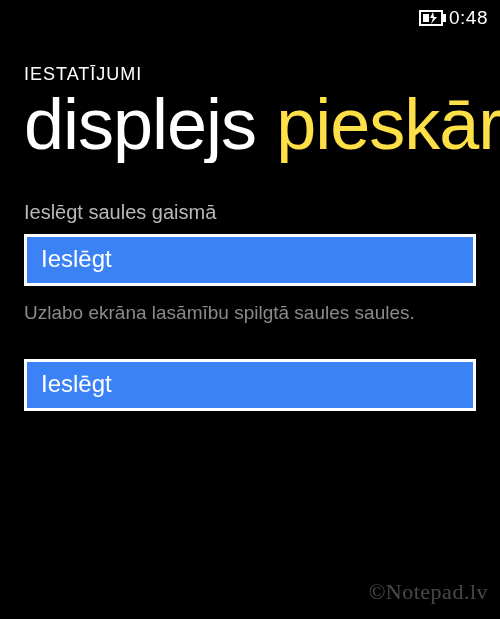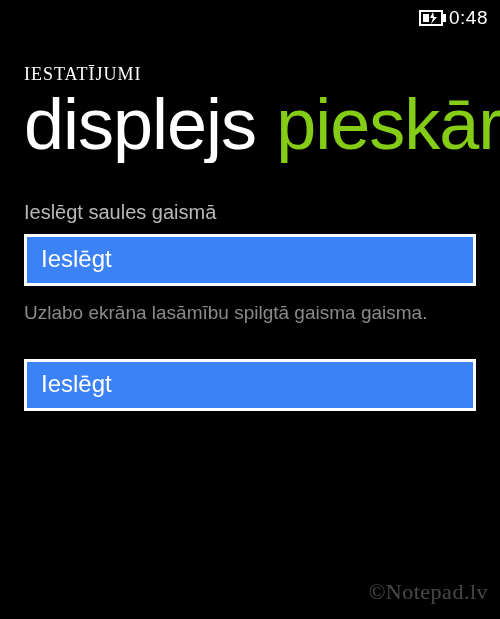--- a/index.html
+++ b/index.html
@@ -25,37 +25,36 @@
     font-size: 19px;
     font-weight: 400;
     letter-spacing: 0.5px;
   }
   .header-small {
     padding: 28px 24px 0 24px;
     font-size: 18px;
     font-weight: 400;
     letter-spacing: 1px;
     color: #fff;
-    font-family: Liberation Serif, serif;
   }
   .pivot {
     padding: 0 24px;
     white-space: nowrap;
     overflow: hidden;
     margin-top: 2px;
   }
   .pivot-item {
     display: inline-block;
     font-size: 72px;
     font-weight: 300;
     line-height: 1.05;
     letter-spacing: -1px;
     margin-right: 20px;
   }
-  .pivot-item.inactive { color: #84cc16; }
+  .pivot-item.inactive { color: #fde047; }
   .content {
     padding: 38px 24px 0 24px;
   }
   .setting-block { margin-bottom: 34px; }
   .setting-label {
     font-size: 20px;
     color: #b8b8b8;
     font-weight: 400;
     margin-bottom: 10px;
   }
@@ -103,21 +102,21 @@
 
 <div class="pivot">
   <span class="pivot-item">displejs</span><span class="pivot-item inactive">pieskār</span>
 </div>
 
 <div class="content">
 
   <div class="setting-block">
     <div class="setting-label">Ieslēgt saules gaismā</div>
     <div class="select-box">Ieslēgt</div>
-    <div class="setting-desc">Uzlabo ekrāna lasāmību spilgtā gaisma gaisma.</div>
+    <div class="setting-desc">Uzlabo ekrāna lasāmību spilgtā saules saules.</div>
   </div>
 
   <div class="setting-block">
     <div class="select-box">Ieslēgt</div>
   </div>
 
 </div>
 
 <div class="watermark">©Notepad.lv</div>
 

